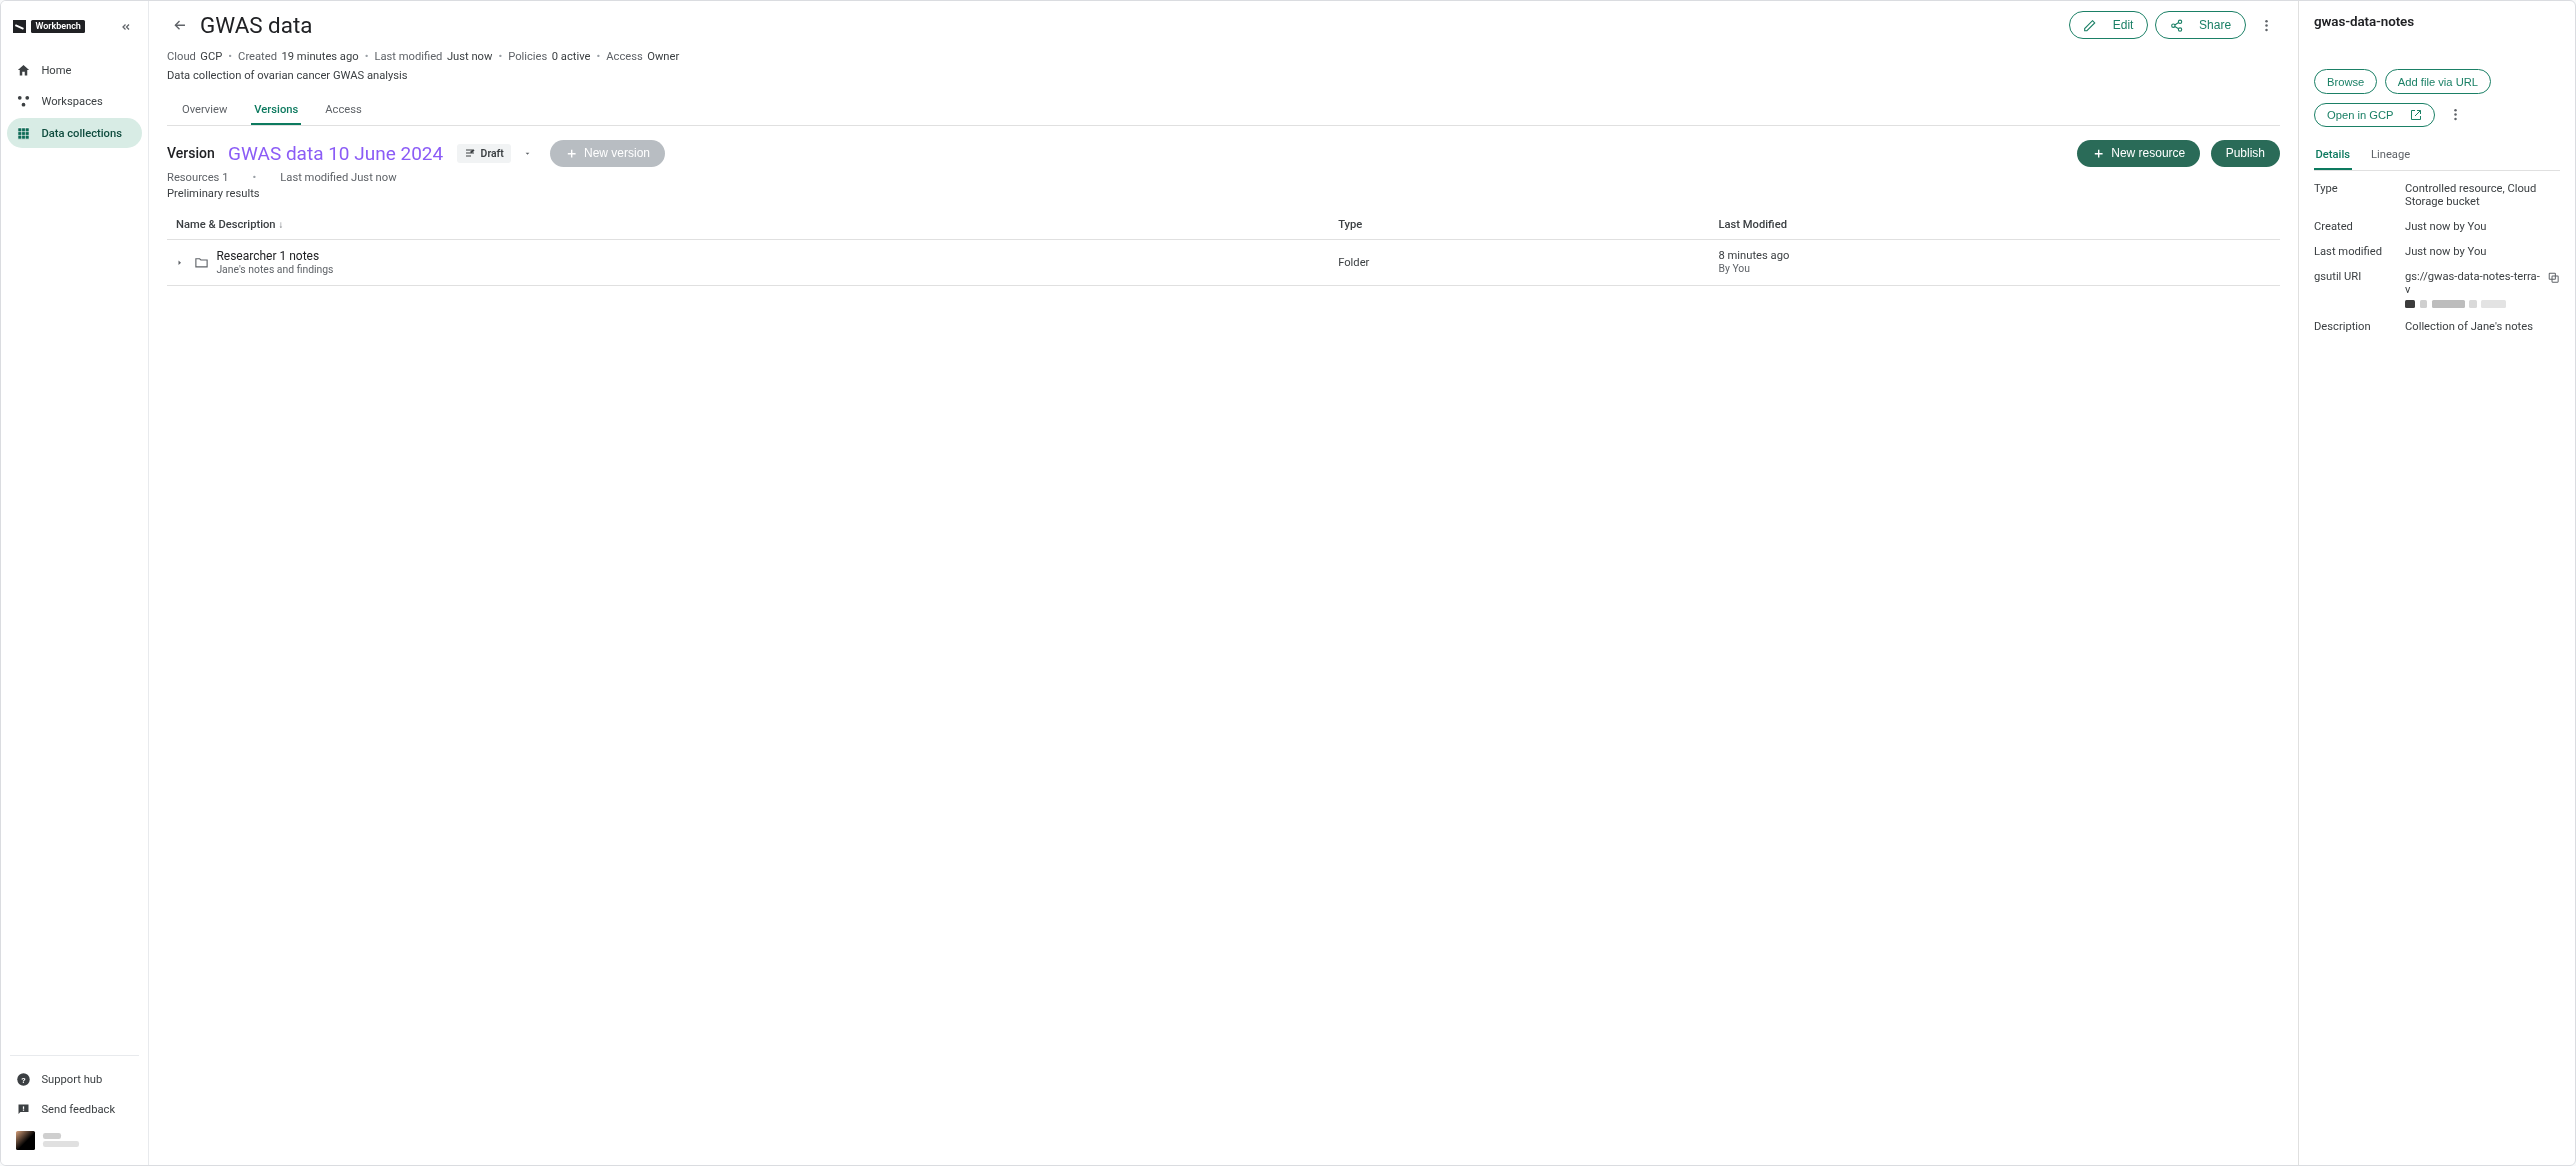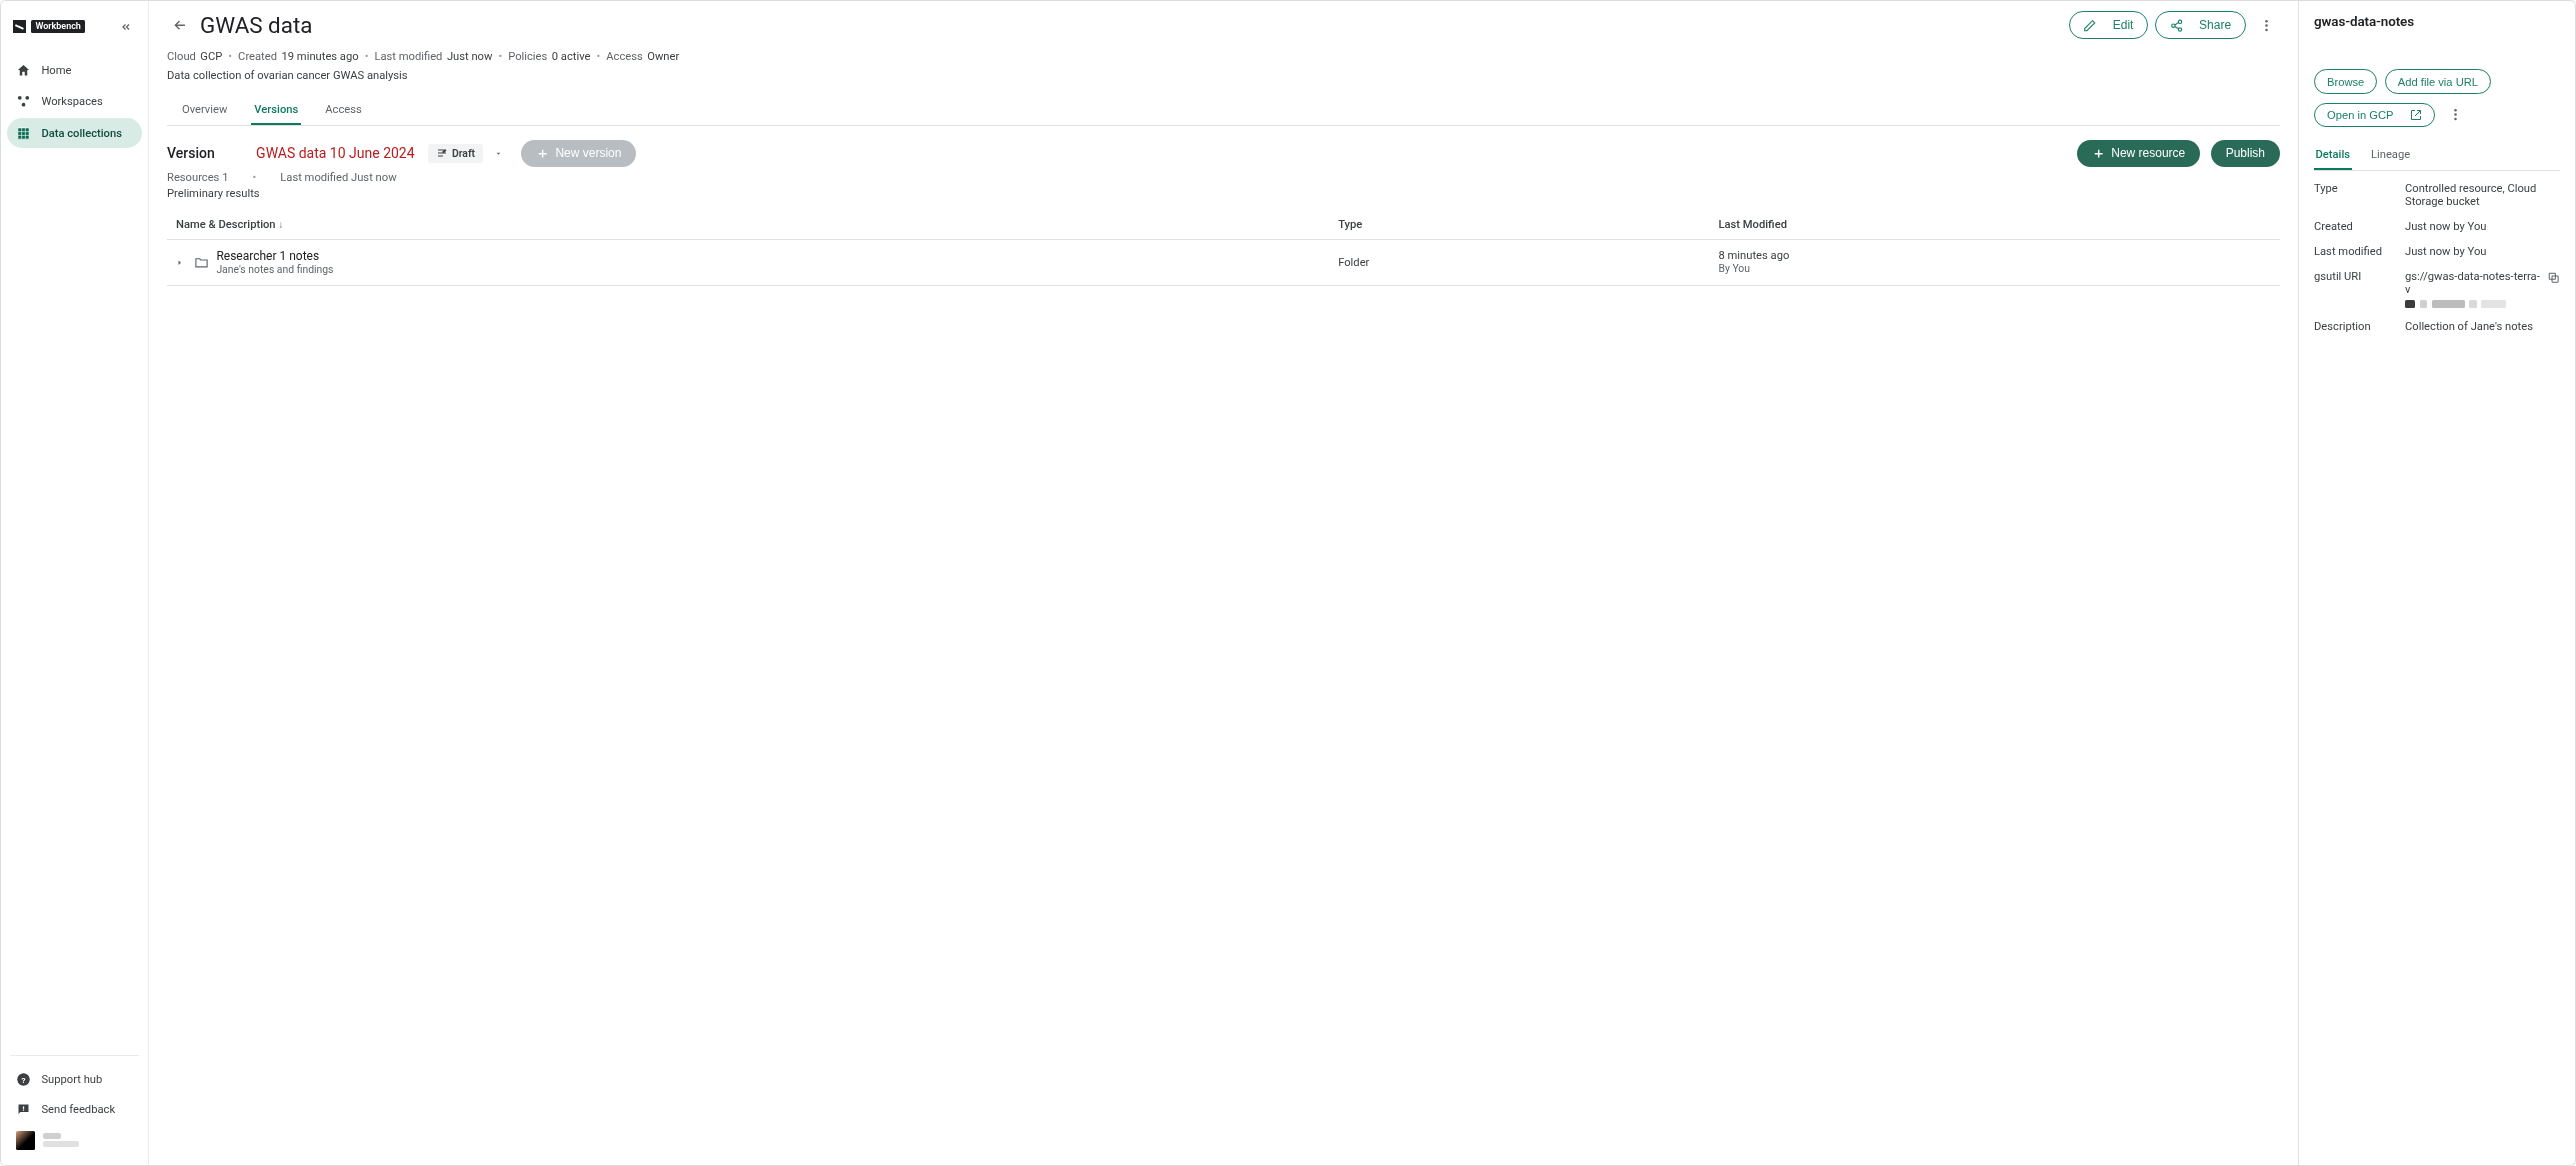--- a/index.html
+++ b/index.html
@@ -93,21 +93,21 @@
   .tabs { display:flex; gap:21px; border-bottom:0.7px solid #e0e0e0; margin-top:13.4px; padding-left:12px;}
   .tab { padding:7.5px 3px; font-size:11.2px; color:#5f6368; cursor:pointer; border-bottom:2.2px solid transparent; }
   .tab.active { color:#0d7a5f; border-bottom-color:#0d7a5f; font-weight:500; }
 
   .version-bar {
     display:flex; align-items:center; justify-content:space-between; gap:12px;
     padding: 13.4px 18px 4.5px 18px;
   }
   .version-left { display:flex; align-items:center; gap:13.4px; flex-wrap:wrap; }
   .version-label { font-size:14px; font-weight:500; color:#202124;}
-  .version-name { font-size:14px; color:#b91c1c;margin-left:28px;}
+  .version-name { font-size:19px; color:#8b5cf6;}
   .draft-chip {
     display:flex; align-items:center; gap:4.5px; background:#f1f3f4; color:#3c4043;
     padding:3px 7.5px; border-radius:3px; font-size:10.4px; font-weight:600;
   }
   .chip-caret { color:#5f6368; padding:0 4.5px; cursor:pointer; }
   .btn {
     display:flex; align-items:center; gap:6px; border:none;
     border-radius:16.4px; padding:6.7px 15px; font-size:12px; font-weight:500; cursor:pointer;
   }
   .btn-disabled { background:#b8bdc2; color:#fff; cursor:not-allowed;}

